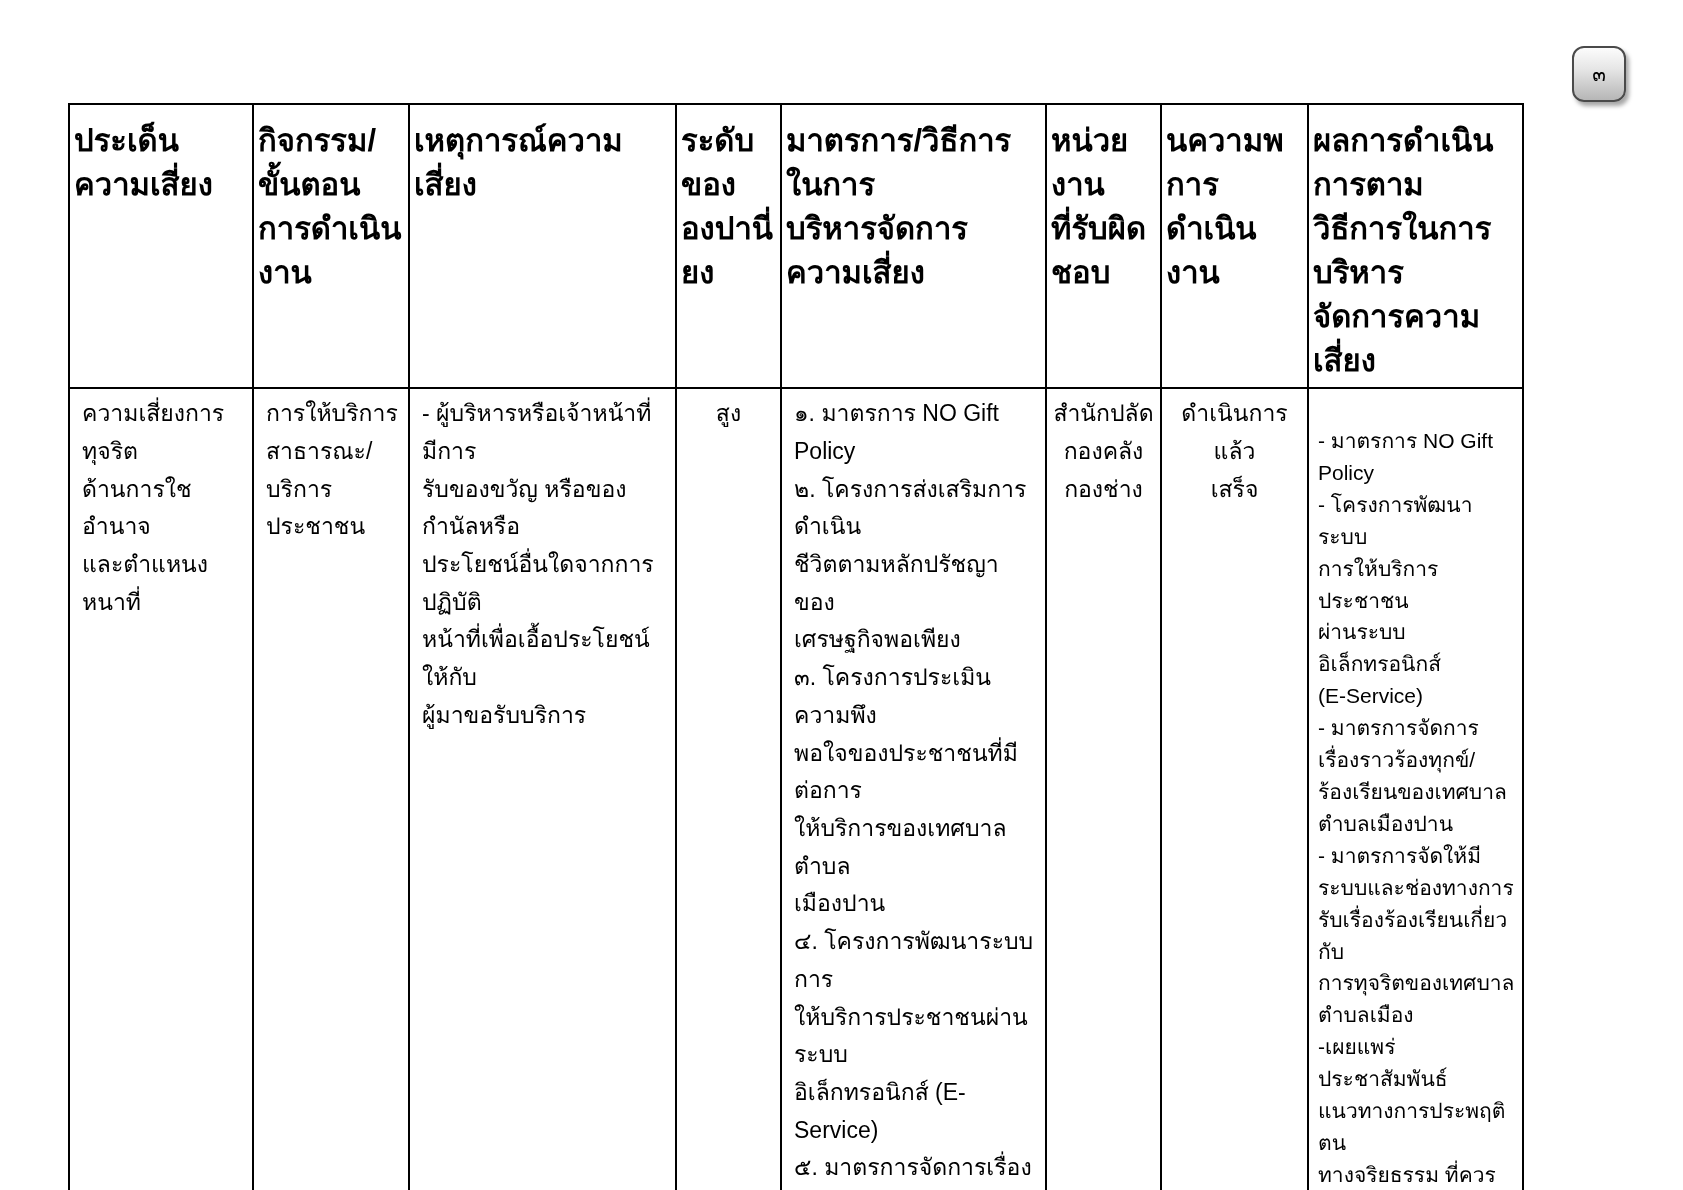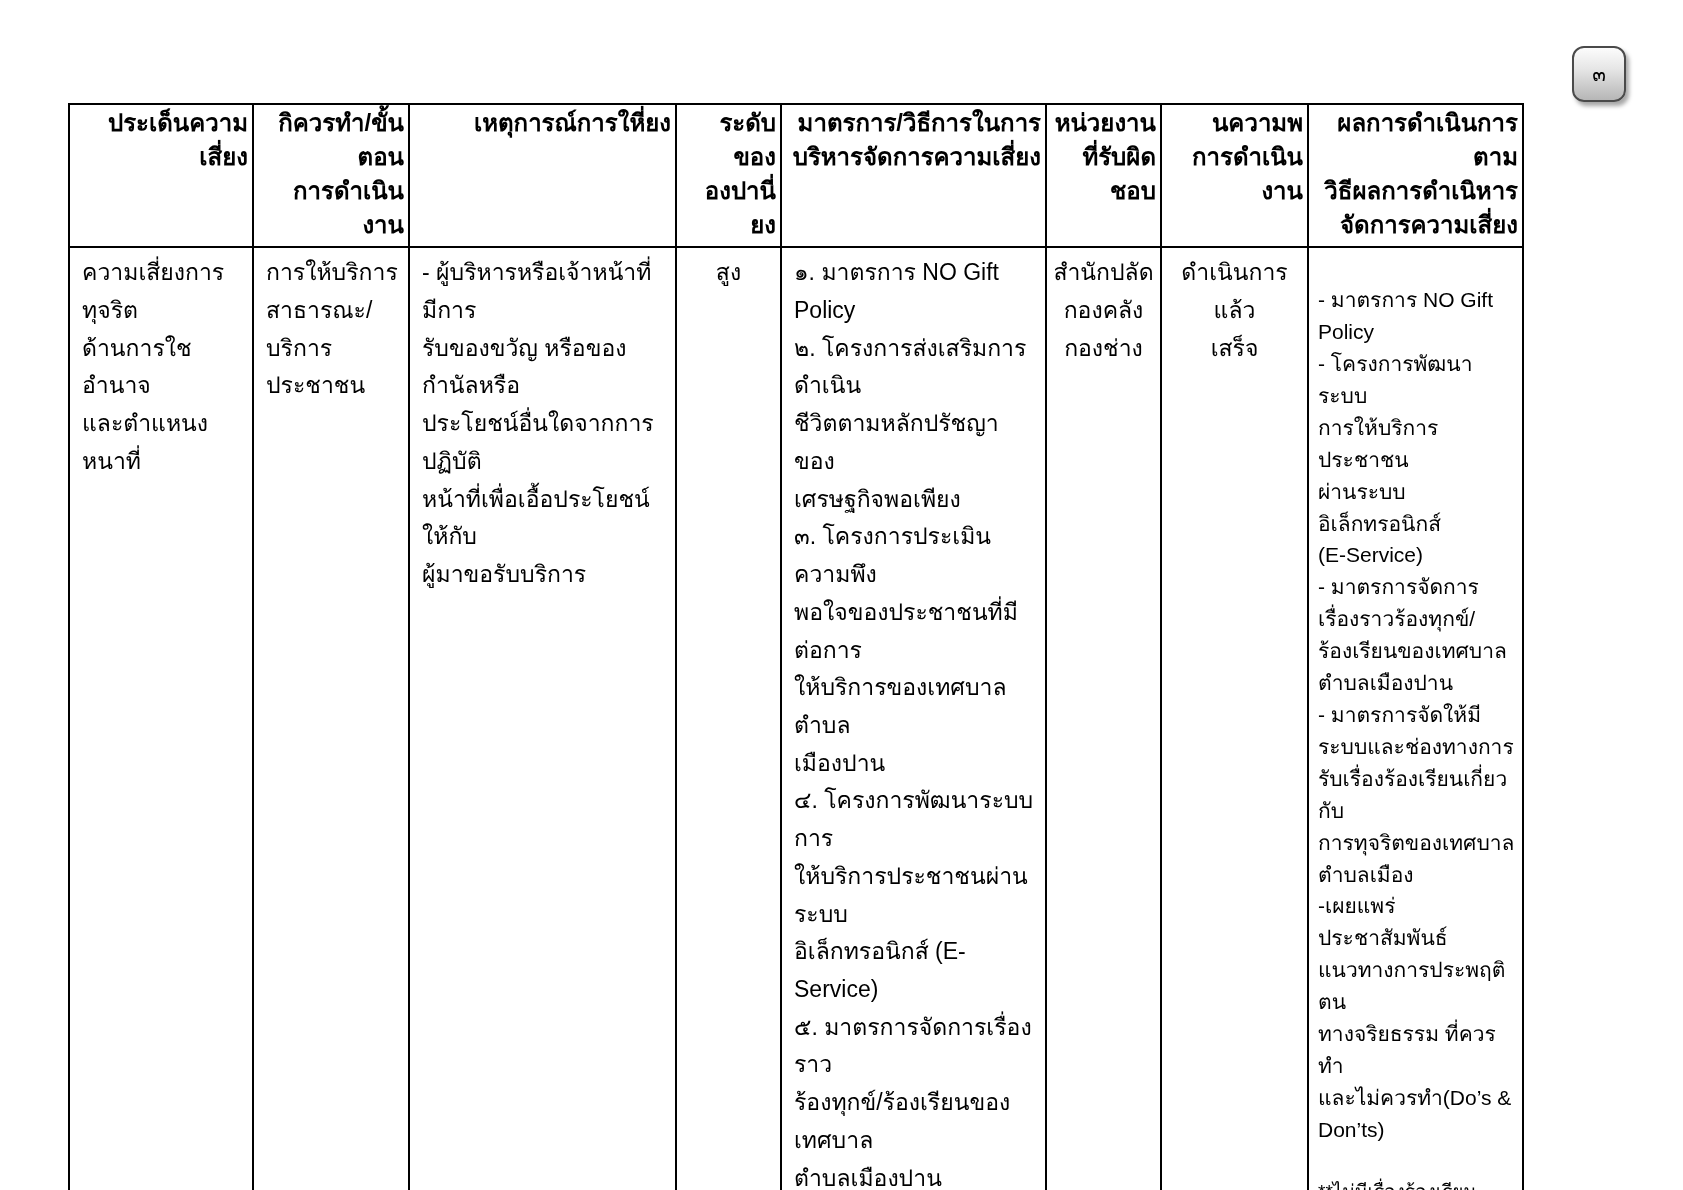--- a/index.html
+++ b/index.html
@@ -46,24 +46,24 @@
   .risk-table th,
   .risk-table td {
     border: 2px solid #000000;
     vertical-align: top;
     box-sizing: border-box;
     white-space: pre-line;
     overflow: hidden;
   }
   .risk-table th {
     font-weight: bold;
-    text-align: right;
-    font-size: 24px;
+    text-align: left;
+    font-size: 31px;
     line-height: 1.42;
-    padding: 1px 4px 4px;
+    padding: 14px 4px 4px;
     height: 103px;
   }
   .risk-table td {
     font-size: 23px;
     line-height: 1.64;
     padding: 6px 10px 10px 12px;
     height: 758px;
   }
   td.center { text-align: center; padding-left: 4px; padding-right: 4px; }
   td.justify { text-align: left; }
@@ -93,33 +93,33 @@
       <col style="width:267px">
       <col style="width:105px">
       <col style="width:265px">
       <col style="width:115px">
       <col style="width:147px">
       <col style="width:215px">
     </colgroup>
     <thead>
       <tr>
         <th>ประเด็นความเสี่ยง</th>
-        <th>กิควรทำ/ขั้นตอน
+        <th>กิจกรรม/ขั้นตอน
 การดำเนินงาน</th>
-        <th>เหตุการณ์การใหี่ยง</th>
+        <th>เหตุการณ์ความเสี่ยง</th>
         <th>ระดับของ
 องปานี่ยง</th>
         <th>มาตรการ/วิธีการในการ
 บริหารจัดการความเสี่ยง</th>
         <th>หน่วยงาน
 ที่รับผิดชอบ</th>
         <th>นความพ
 การดำเนินงาน</th>
         <th>ผลการดำเนินการตาม
-วิธีผลการดำเนิหาร
+วิธีการในการบริหาร
 จัดการความเสี่ยง</th>
       </tr>
     </thead>
     <tbody>
       <tr>
         <td class="justify">ความเสี่ยงการทุจริต
 ด้านการใชอำนาจ
 และตำแหนงหนาที่</td>
         <td class="justify">การให้บริการ
 สาธารณะ/บริการ

